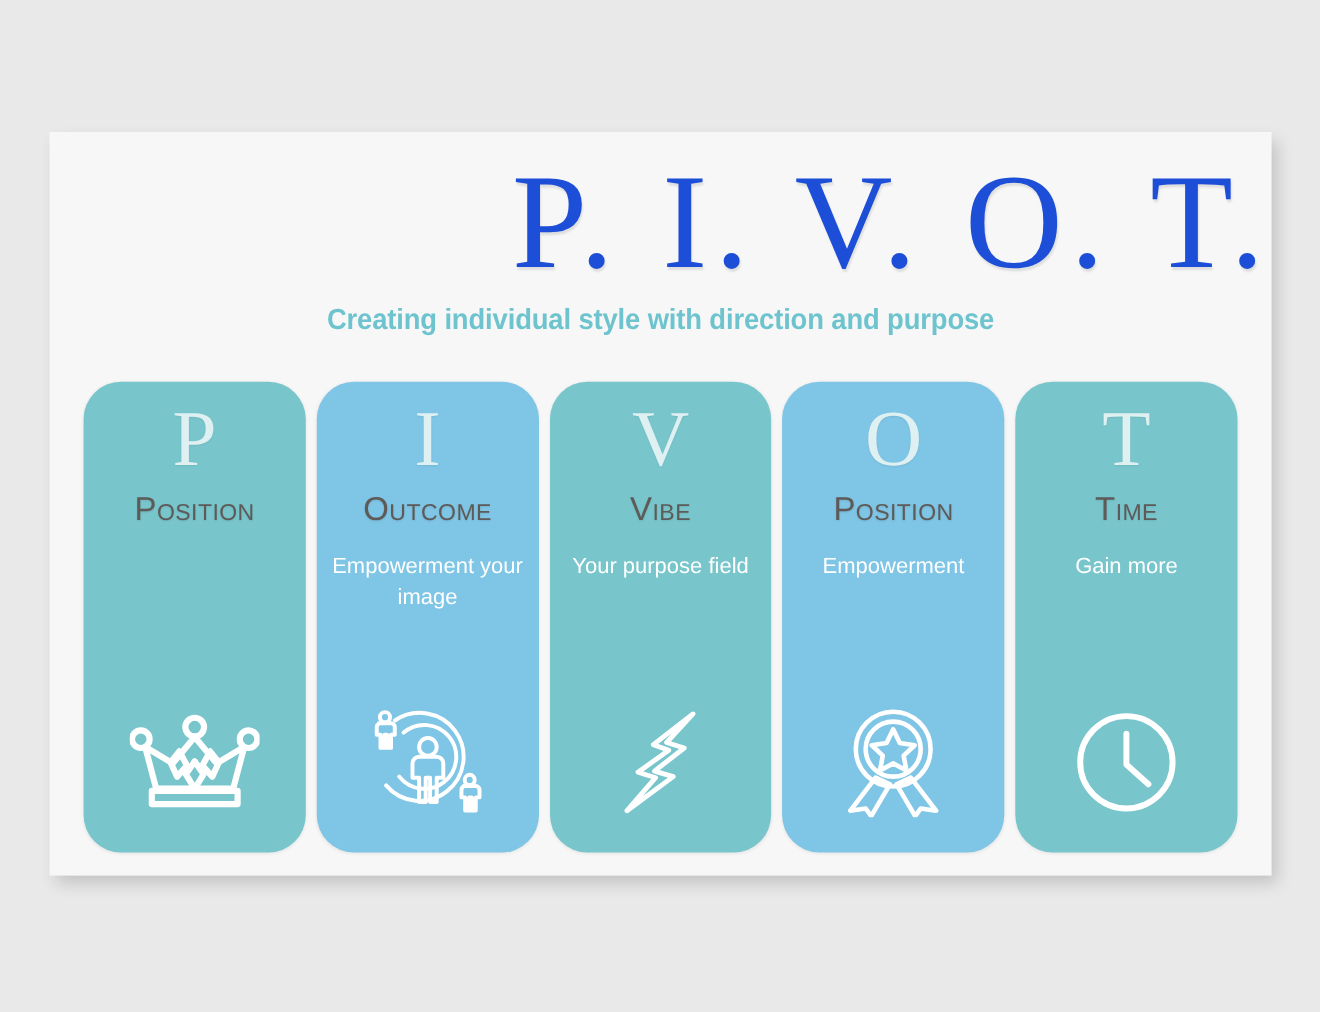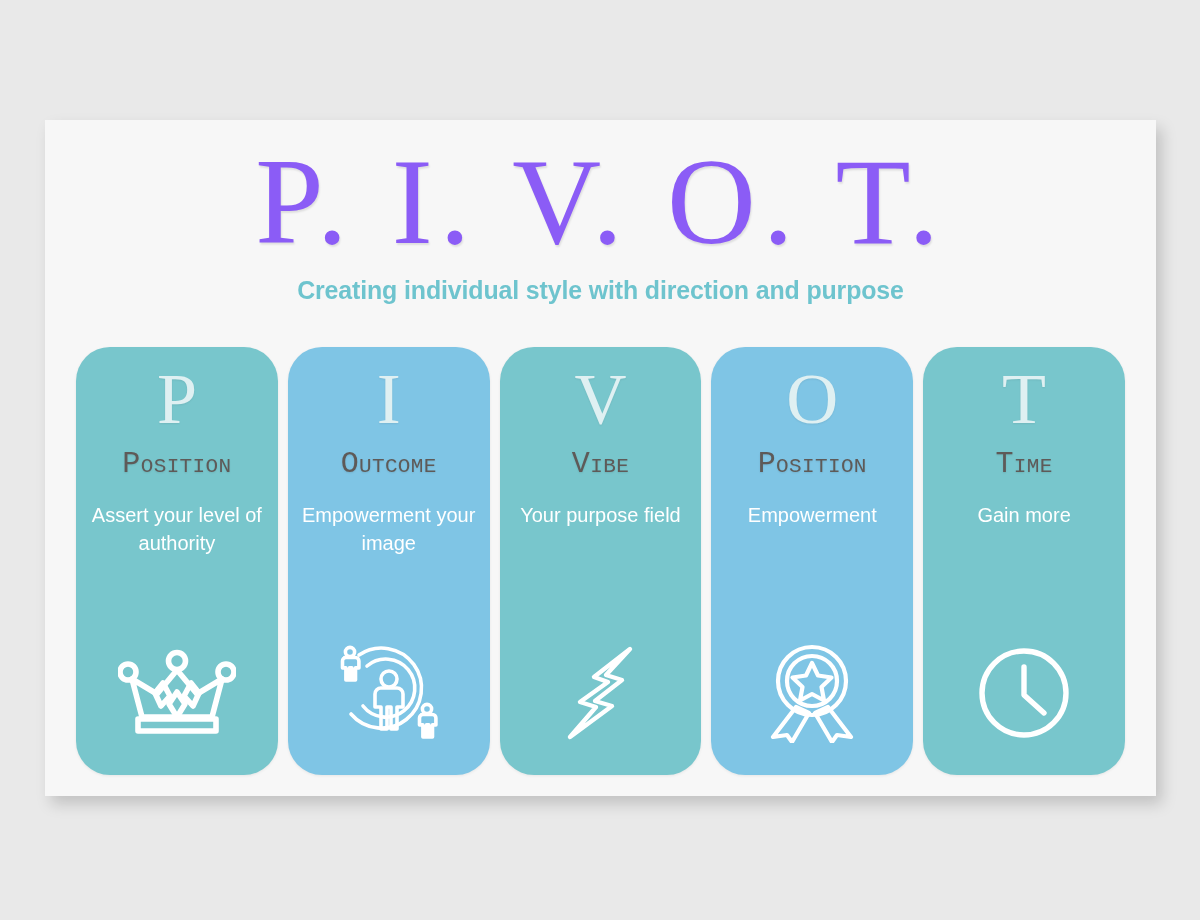--- a/index.html
+++ b/index.html
@@ -85,21 +85,21 @@
     font-family: "Liberation Serif", "DejaVu Serif", serif;
     font-size: 72px;
     line-height: 1;
     color: #dff0f2;
     margin-top: 16px;
     height: 82px;
     text-shadow: 0 1px 2px rgba(0,0,0,0.07);
   }
 
   .card-name {
-    font-family: Liberation Mono, monospace;
+    font-family: Liberation Sans, sans-serif;
     font-size: 30px;
     line-height: 1;
     color: #5e5a58;
     font-variant: small-caps;
     letter-spacing: 0.012em;
     text-shadow: 0 1px 2px rgba(0,0,0,0.10);
     margin-top: 4px;
     white-space: nowrap;
   }
 
@@ -125,30 +125,29 @@
     height: 104px;
   }
   .card-icon svg { display: block; }
 </style>
 </head>
 <body style="background: rgb(233, 233, 233);">
 
 <div id="slide-canvas" style="background: rgb(247, 247, 247);">
 
   <div id="header">
-    <div id="page-title" style="color: #8b5cf6;">P. I. V. O. T.</div>
+    <div id="page-title" style="color: #1d4ed8; text-align: right;">P. I. V. O. T.</div>
     <div id="subtitle" style="color: rgb(110, 196, 206);">Creating individual style with direction and purpose</div>
   </div>
 
   <div id="cards-row">
 
     <div class="card" style="background:#78c6cc">
       <div class="card-bigletter">P</div>
       <div class="card-name">Position</div>
-      <div class="card-desc">Assert your level of authority</div>
       <div class="card-icon">
         <svg width="118" height="88" viewBox="0 0 118 88" fill="none" stroke="#ffffff" stroke-width="5.6" stroke-linejoin="round" stroke-linecap="round">
           <circle cx="10" cy="23" r="8"></circle>
           <circle cx="108" cy="23" r="8"></circle>
           <circle cx="59" cy="12" r="8.5"></circle>
           <path d="M14 30 L24 68 L94 68 L104 30 L79 45 L59 21 L39 45 Z"></path>
           <path d="M59 43 L67 55 L59 68 L51 55 Z"></path>
           <path d="M37 44 L45 34 L52 47 L43 57 Z"></path>
           <path d="M81 44 L73 34 L66 47 L75 57 Z"></path>
           <rect x="20" y="70" width="78" height="12"></rect>

